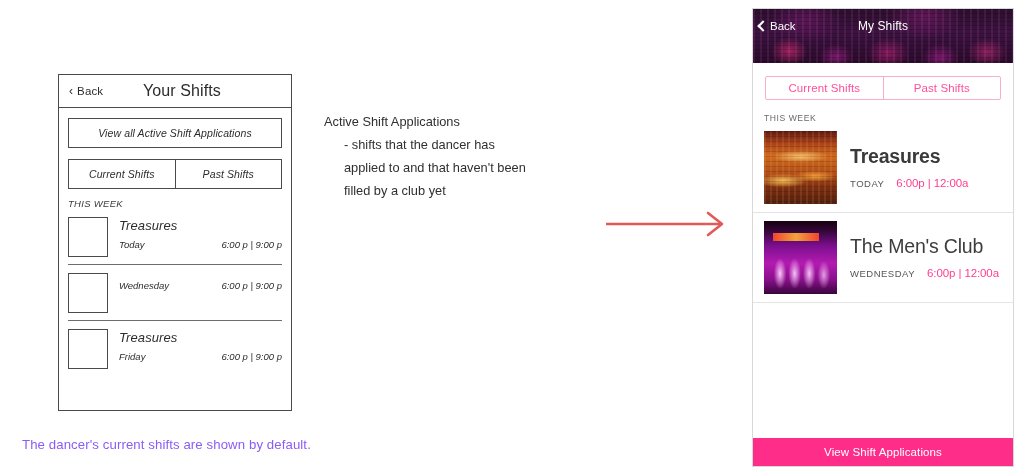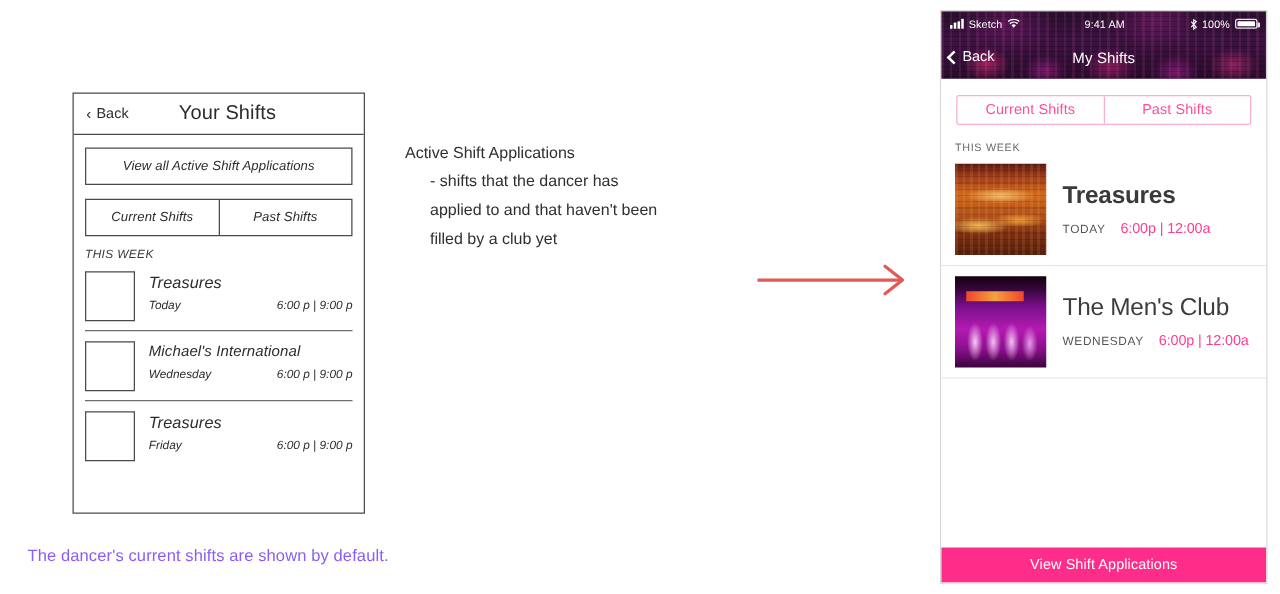--- a/index.html
+++ b/index.html
@@ -248,21 +248,20 @@
           <div class="wf-meta">
             <span class="wf-day">Today</span>
             <span class="wf-time">6:00 p | 9:00 p</span>
           </div>
         </div>
       </div>
 
       <div class="wf-row">
         <div class="wf-thumb"></div>
         <div class="wf-rowtext">
-          <div class="wf-club sm">Michael's International</div>
           <div class="wf-meta">
             <span class="wf-day">Wednesday</span>
             <span class="wf-time">6:00 p | 9:00 p</span>
           </div>
         </div>
       </div>
 
       <div class="wf-row">
         <div class="wf-thumb"></div>
         <div class="wf-rowtext">
@@ -287,46 +286,20 @@
     <line x1="2" y1="16" x2="116" y2="16" stroke="#e25a55" stroke-width="2.6"></line>
     <polyline points="104,5 118,16 104,27" fill="none" stroke="#e25a55" stroke-width="2.6" stroke-linecap="round" stroke-linejoin="round"></polyline>
   </svg>
 
   <div id="caption">The dancer's current shifts are shown by default.</div>
 
   <div id="phone">
 
     <div class="ph-header">
 
-      <div class="ph-status">
-        <div class="st-left">
-          <span class="sig-bars">
-              <i></i>
-              <i></i>
-              <i></i>
-              <i></i>
-            </span>
-          <span>Sketch</span>
-          <svg width="10" height="8" viewBox="0 0 10 8">
-            <path d="M5 7.2 L3.3 5.2 A2.6 2.6 0 0 1 6.7 5.2 Z" fill="#fff"></path>
-            <path d="M1.9 3.9 A4.6 4.6 0 0 1 8.1 3.9" stroke="#fff" stroke-width="1.1" fill="none"></path>
-            <path d="M0.5 2.2 A6.8 6.8 0 0 1 9.5 2.2" stroke="#fff" stroke-width="1.1" fill="none"></path>
-          </svg>
-        </div>
-        <div>9:41 AM</div>
-        <div class="st-right">
-          <svg width="6" height="9" viewBox="0 0 6 9">
-            <path d="M1 2.3 L5 6.7 L3 8.2 V0.8 L5 2.3 L1 6.7" stroke="#fff" stroke-width="0.9" fill="none"></path>
-          </svg>
-          <span>100%</span>
-          <span class="batt">
-              <i></i>
-            </span>
-        </div>
-      </div>
 
       <div class="ph-navbar">
         <div class="ph-back">
           <span class="ph-back-chev"></span>
           <span>Back</span>
         </div>
         <div class="ph-navtitle">My Shifts</div>
       </div>
     </div>
 

